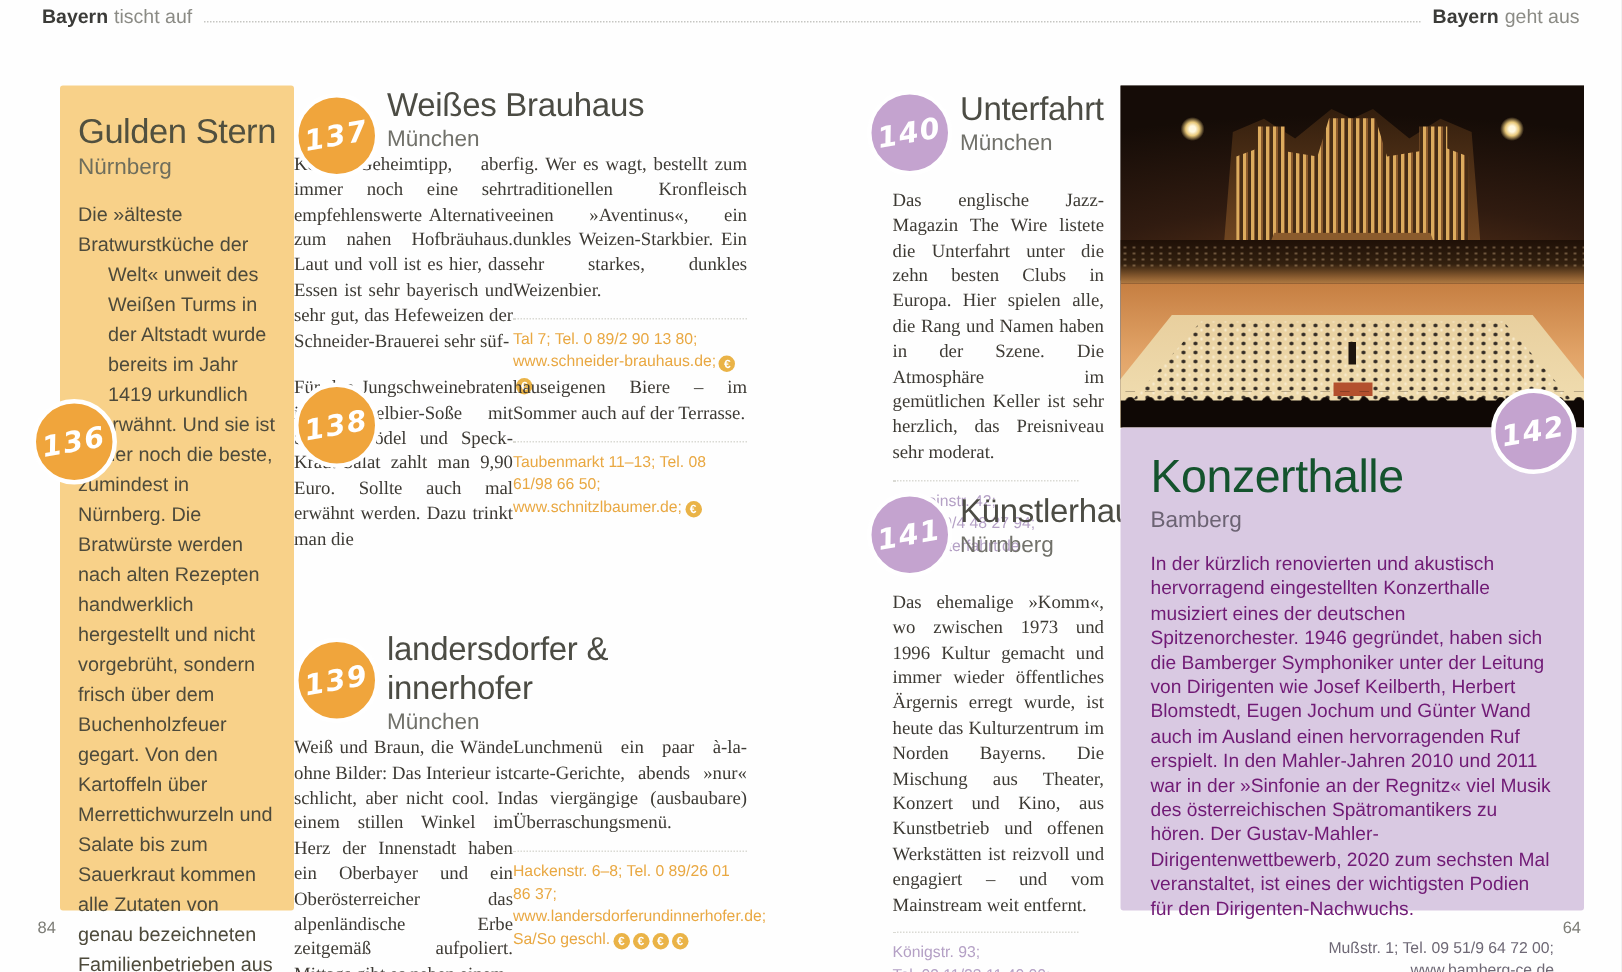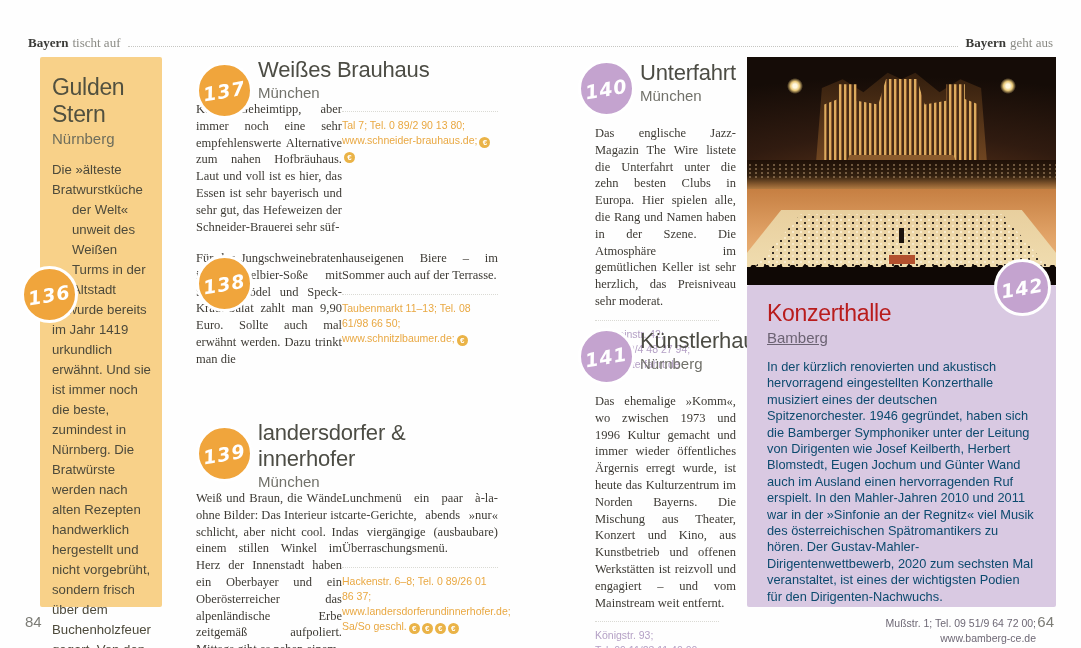--- a/index.html
+++ b/index.html
@@ -1,39 +1,39 @@
 <!DOCTYPE html>
 <html><head>
 <meta charset="utf-8">
 <style>
   html,body{margin:0;padding:0;background:#e8e8e6;}
   .page{position:relative;width:1081px;height:648px;background:#fefefe;overflow:hidden;
         font-family:"Liberation Sans",sans-serif;}
   
-  .header{position:absolute;top:35px;left:28px;right:28px;display:flex;align-items:baseline;
-          font-size:13px;color:#8b8b85;font-family:Liberation Serif, serif;}
+  .header{position:absolute;top:3px;left:28px;right:28px;display:flex;align-items:baseline;
+          font-size:13px;color:#8b8b85;}
   .header b{color:#3b3b38;font-weight:bold;margin-right:4px;}
   .leader{flex:1;border-bottom:1px dotted #c6c6c2;height:10px;margin:0 8px;}
   
   .badge{position:absolute;width:57px;height:57px;border-radius:50%;border:3px solid #fff;
          box-sizing:border-box;display:flex;align-items:center;justify-content:center;z-index:5;}
   .badge span{font-family:"DejaVu Sans",sans-serif;font-style:italic;font-weight:bold;
               font-size:19px;color:#fff;transform:rotate(-10deg);letter-spacing:1px;}
   .badge.orange{background:#f0a53c;}
   .badge.purple{background:#c4a3cf;}
   
   .feature-box{position:absolute;box-sizing:border-box;border-radius:2px;}
-  .fb-left{left:40px;top:57px;width:122px;height:550px;background:#f8d189;padding:17px 11px 0 12px;}
+  .fb-left{left:40px;top:57px;width:156px;height:550px;background:#f8d189;padding:17px 11px 0 12px;}
   .fb-right{left:747px;top:285px;width:309px;height:322px;background:#d9c9e2;padding:15px 20px 0 20px;}
   .box-title{margin:0;font-size:23px;font-weight:400;color:#51503f;letter-spacing:-0.3px;}
-  .fb-right .box-title{color:#b91c1c;font-size:23px;}
+  .fb-right .box-title{color:#14532d;font-size:31px;}
   .box-city{margin:2px 0 0;font-size:15px;font-weight:400;color:#6f6e5c;}
-  .fb-right .box-city{color:#6c6373;text-decoration:underline;}
+  .fb-right .box-city{color:#6c6373;}
   .fb-left .box-body{font-size:13.2px;line-height:20px;color:#4d4a3b;margin:13px 0 0;}
-  .fb-right .box-body{font-size:12.8px;line-height:16.4px;color:#0c4a6e;margin:13px 0 0;}
+  .fb-right .box-body{font-size:12.8px;line-height:16.4px;color:#701a75;margin:13px 0 0;}
   .badge-spacer{float:left;width:32px;height:100px;margin-left:-12px;margin-top:118px;
                 shape-outside:ellipse(38px 56px at -8px 50%);}
   .fb-right .contact{margin-top:11px;color:#6e6875;border:none;padding-top:0;text-align:right;}
   
   .entry{position:absolute;}
   .e-head{margin-left:62px;}
   .e-title{margin:0;font-size:22px;font-weight:400;color:#4c4c44;letter-spacing:-0.2px;}
   .e-city{margin:1px 0 0;font-size:15px;font-weight:400;color:#71716a;}
   .cols{display:flex;margin-top:0;}
   .colA{width:146px;margin-right:6px;}
@@ -43,21 +43,21 @@
   .contact{font-size:10.5px;line-height:15px;color:#e9a842;}
   .contact.bordered{border-top:1px dotted #dadad4;padding-top:6px;margin-top:10px;}
   .contact.purple-text{color:#b4a0c5;}
   .euro{display:inline-block;width:11px;height:11px;border-radius:50%;background:#eab347;
         color:#fff;font-size:8px;line-height:11px;text-align:center;margin-left:2px;
         vertical-align:-1px;font-weight:bold;}
   .col4{left:578px;width:158px;}
   .col4 .e-body{margin:21px 0 0 17px;width:141px;}
   .col4 .contact{margin-left:17px;width:124px;}
   
-  .pagenum{position:absolute;top:613px;font-size:15px;color:#7c7c76;}
+  .pagenum{position:absolute;top:613px;font-size:11px;color:#7c7c76;}
   .pagenum.left{left:25px;} .pagenum.right{right:27px;}
   
   .photo{position:absolute;left:747px;top:57px;width:309px;height:228px;background:#1d120c;overflow:hidden;}
   .ph-ceiling{position:absolute;left:0;top:0;right:0;height:57%;
     background:radial-gradient(130% 100% at 50% 115%, #6b3d1c 0%, #301b10 55%, #150c07 100%);}
   .ph-organ-frame{position:absolute;left:22%;top:4%;width:56%;height:48%;
     background:linear-gradient(180deg,#2e1b0c,#7a4c24);
     clip-path:polygon(0 100%,4% 20%,16% 12%,28% 24%,42% 6%,50% 12%,58% 6%,72% 24%,84% 12%,96% 20%,100% 100%);}
   .ph-organ{position:absolute;left:25%;top:8%;width:50%;height:40%;
     background:repeating-linear-gradient(90deg,#dcab5e 0 2px,#8a5a2e 2px 3px,#462c15 3px 5px);
@@ -115,20 +115,21 @@
     <div class="badge orange" style="left:0;top:5px;">
         <span>137</span>
       </div>
     <div class="e-head">
       <h2 class="e-title">Weißes Brauhaus</h2>
       <h3 class="e-city">München</h3>
     </div>
     <div class="cols">
       <p class="serif colA">Kein Geheimtipp, aber immer noch eine sehr empfehlenswerte Alternative zum nahen Hofbräuhaus. Laut und voll ist es hier, das Essen ist sehr bayerisch und sehr gut, das Hefeweizen der Schneider-Brauerei sehr süf-</p>
       <div class="colB">
+        <p class="serif">fig. Wer es wagt, bestellt zum traditionellen Kronfleisch einen »Aventinus«, ein dunkles Weizen-Starkbier. Ein sehr starkes, dunkles Weizenbier.</p>
         <div class="contact bordered"><span>Tal 7; Tel. 0 89/2 90 13 80; www.schneider-brauhaus.de;</span><span class="euros"><span class="euro">€</span><span class="euro">€</span></span></div>
       </div>
     </div>
   </section>
 
   <section class="entry" style="left:196px;top:250px;width:308px;">
     <div class="badge orange" style="left:0;top:5px;">
         <span>138</span>
       </div>
     <div class="e-head">

